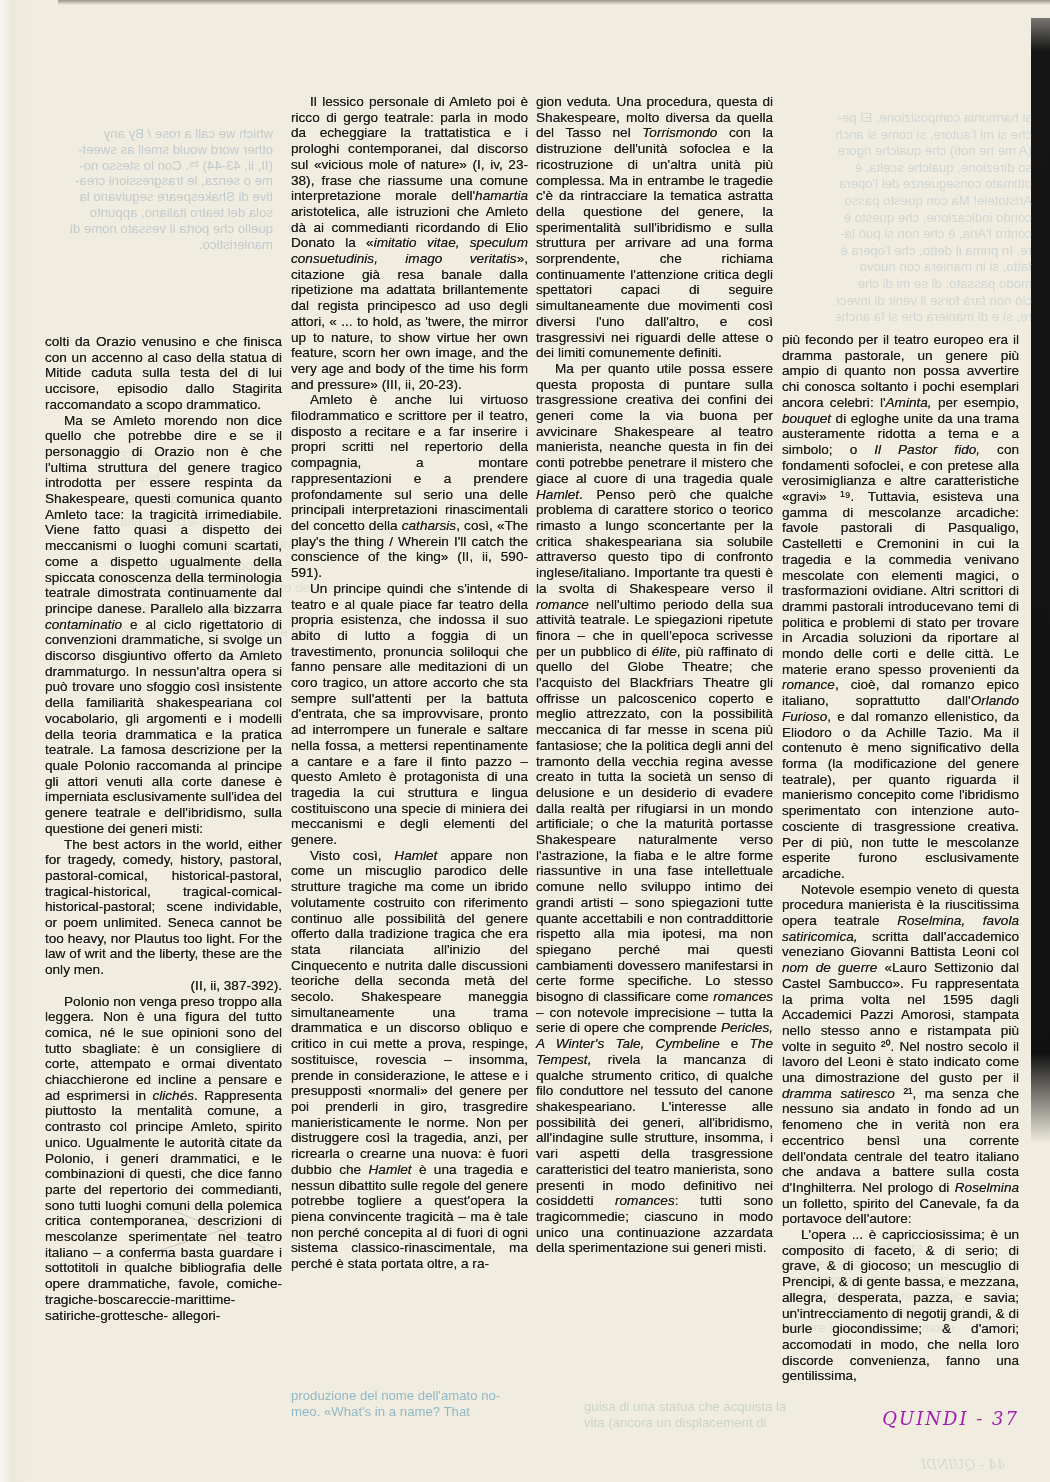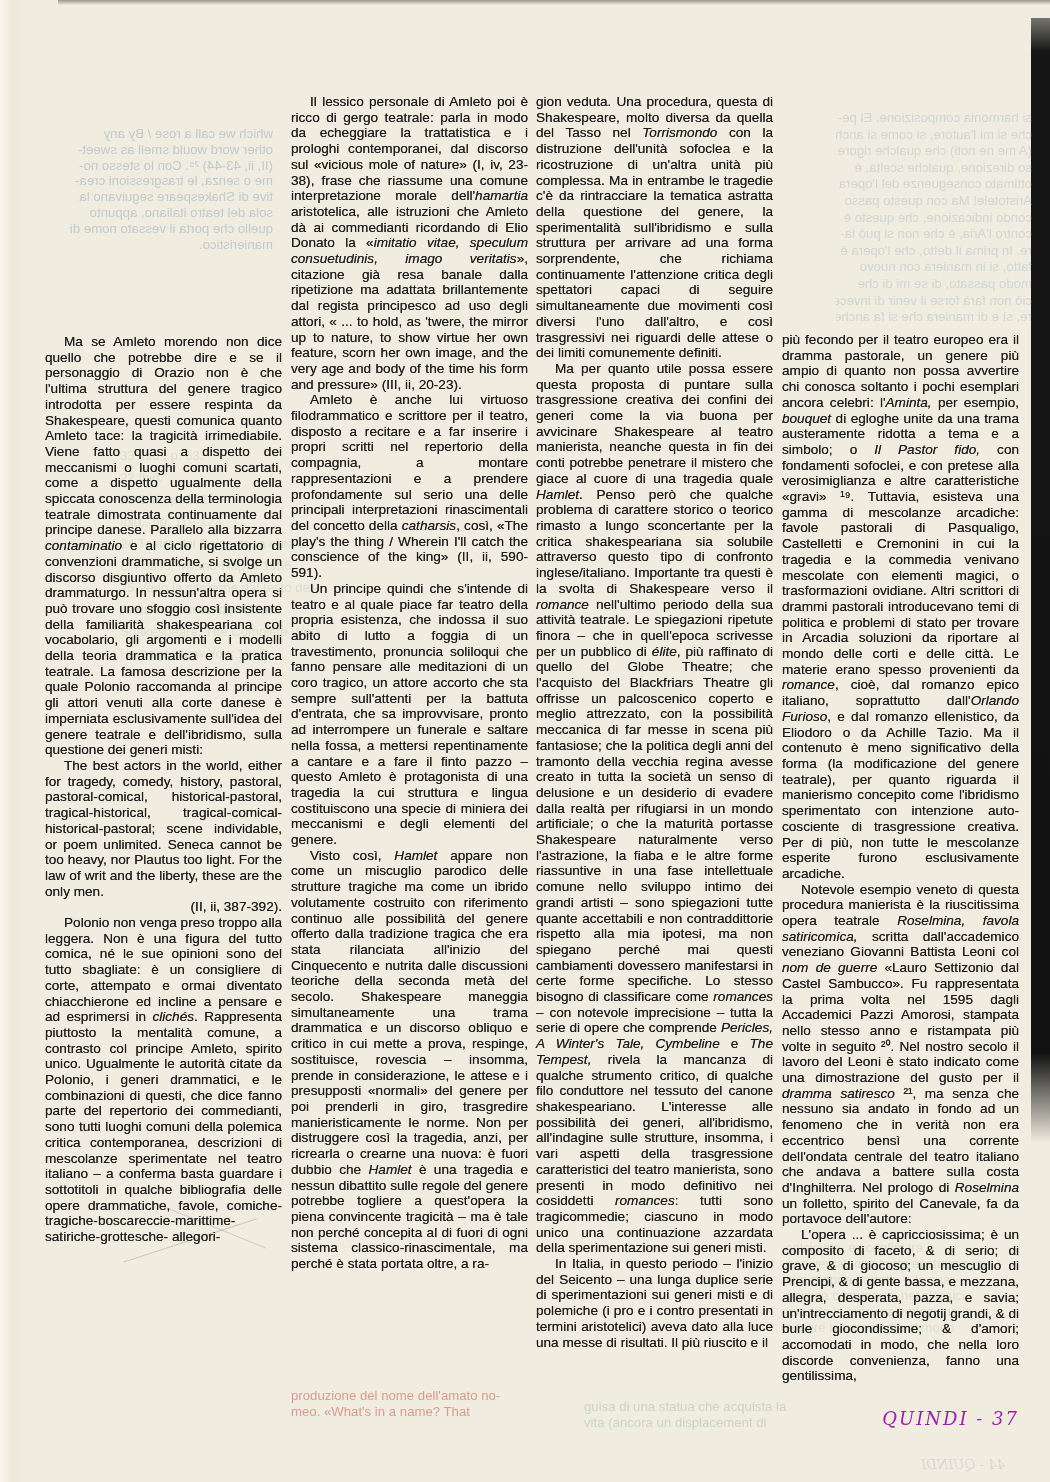--- a/index.html
+++ b/index.html
@@ -85,21 +85,21 @@
         <div>22 Ibid.</div>
         <div>23 Ibid., p. 122</div>
         <div>Ibid., pp. 119-123.</div>
         <div>24 Teatro del Seicento, a cura di</div>
         <div>L. Fassò, Milano-Napoli 1956.</div>
         <div>25 Vedo la citazione dal testo del-</div>
         <div>l'edizione curata da William</div>
         <div>Shakespeare, The Complete Works</div>
         <div>Harbage, New York 1969.</div>
       </div>
-      <div class="ghost" style="left: 291px; top: 1388px; width: 237px; line-height: 15.6px; color: #b91c1c; opacity: 0.4;">
+      <div class="ghost" style="left: 291px; top: 1388px; width: 237px; line-height: 15.6px; color: #0369a1; opacity: 0.4;">
         <div>produzione del nome dell'amato no-</div>
         <div>meo. «What's in a name? That</div>
       </div>
       <div class="ghost" style="left: 536px; top: 1399px; width: 237px; line-height: 15.6px; color: rgb(148, 181, 148); opacity: 0.4; margin-left: 48px;">
         <div>guisa di una statua che acquista la</div>
         <div>vita (ancora un displacement di</div>
       </div>
       <div class="ghost" style="left: 786px; top: 1240px; width: 232px; line-height: 16px; color: rgb(148, 181, 148); opacity: 0.22;">
         <div>calciolate, e i confini tra</div>
         <div>non versati con tanta esattezza ris-</div>
@@ -107,35 +107,35 @@
         <div>poetica comunque; nei classici</div>
         <div>avendo la maniera veneziana la</div>
         <div>essere la commedia al modo</div>
       </div>
       <div class="ghost mirror" style="left: 845px; top: 1456px; width: 160px; line-height: 18px; color: rgb(154, 168, 180); opacity: 0.3; font-style: italic; font-family: &quot;DejaVu Serif&quot;, serif;">
         <div>44 - QUINDI</div>
       </div>
     </div>
 
   <div class="col" id="c1">
+      <p class="p-flow">colti da Orazio venusino e che finisca con un accenno al caso della statua di Mitide caduta sulla testa del di lui uccisore, episodio dallo Stagirita raccomandato a scopo drammatico.</p>
       <p class="p-body">Ma se Amleto morendo non dice quello che potrebbe dire e se il personaggio di Orazio non è che l'ultima struttura del genere tragico introdotta per essere respinta da Shakespeare, questi comunica quanto Amleto tace: la tragicità irrimediabile. Viene fatto quasi a dispetto dei meccanismi o luoghi comuni scartati, come a dispetto ugualmente della spiccata conoscenza della terminologia teatrale dimostrata continuamente dal principe danese. Parallelo alla bizzarra <i>contaminatio</i> e al ciclo rigettatorio di convenzioni drammatiche, si svolge un discorso disgiuntivo offerto da Amleto drammaturgo. In nessun'altra opera si può trovare uno sfoggio così insistente della familiarità shakespeariana col vocabolario, gli argomenti e i modelli della teoria drammatica e la pratica teatrale. La famosa descrizione per la quale Polonio raccomanda al principe gli attori venuti alla corte danese è imperniata esclusivamente sull'idea del genere teatrale e dell'ibridismo, sulla questione dei generi misti:</p>
       <p class="p-quote">The best actors in the world, either for tragedy, comedy, history, pastoral, pastoral-comical, historical-pastoral, tragical-historical, tragical-comical-historical-pastoral; scene individable, or poem unlimited. Seneca cannot be too heavy, nor Plautus too light. For the law of writ and the liberty, these are the only men.</p>
       <p class="p-cite">(II, ii, 387-392).</p>
       <p class="p-body">Polonio non venga preso troppo alla leggera. Non è una figura del tutto comica, né le sue opinioni sono del tutto sbagliate: è un consigliere di corte, attempato e ormai diventato chiacchierone ed incline a pensare e ad esprimersi in <i>clichés</i>. Rappresenta piuttosto la mentalità comune, a contrasto col principe Amleto, spirito unico. Ugualmente le autorità citate da Polonio, i generi drammatici, e le combinazioni di questi, che dice fanno parte del repertorio dei commedianti, sono tutti luoghi comuni della polemica critica contemporanea, descrizioni di mescolanze sperimentate nel teatro italiano – a conferma basta guardare i sottotitoli in qualche bibliografia delle opere drammatiche, favole, comiche-tragiche-boscareccie-marittime-satiriche-grottesche- allegori-</p>
     </div>
   <div class="col" id="c2">
       <p class="p-body">Il lessico personale di Amleto poi è ricco di gergo teatrale: parla in modo da echeggiare la trattatistica e i prologhi contemporanei, dal discorso sul «vicious mole of nature» (I, iv, 23-38), frase che riassume una comune interpretazione morale dell'<i>hamartia</i> aristotelica, alle istruzioni che Amleto dà ai commedianti ricordando di Elio Donato la «<i>imitatio vitae, speculum consuetudinis, imago veritatis</i>», citazione già resa banale dalla ripetizione ma adattata brillantemente dal regista principesco ad uso degli attori, « ... to hold, as 'twere, the mirror up to nature, to show virtue her own feature, scorn her own image, and the very age and body of the time his form and pressure» (III, ii, 20-23).</p>
       <p class="p-body">Amleto è anche lui virtuoso filodrammatico e scrittore per il teatro, disposto a recitare e a far inserire i propri scritti nel repertorio della compagnia, a montare rappresentazioni e a prendere profondamente sul serio una delle principali interpretazioni rinascimentali del concetto della <i>catharsis</i>, così, «The play's the thing / Wherein I'll catch the conscience of the king» (II, ii, 590-591).</p>
       <p class="p-body">Un principe quindi che s'intende di teatro e al quale piace far teatro della propria esistenza, che indossa il suo abito di lutto a foggia di un travestimento, pronuncia soliloqui che fanno pensare alle meditazioni di un coro tragico, un attore accorto che sta sempre sull'attenti per la battuta d'entrata, che sa improvvisare, pronto ad interrompere un funerale e saltare nella fossa, a mettersi repentinamente a cantare e a fare il finto pazzo – questo Amleto è protagonista di una tragedia la cui struttura e lingua costituiscono una specie di miniera dei meccanismi e degli elementi del genere.</p>
       <p class="p-body">Visto così, <i>Hamlet</i> appare non come un miscuglio parodico delle strutture tragiche ma come un ibrido volutamente costruito con riferimento continuo alle possibilità del genere offerto dalla tradizione tragica che era stata rilanciata all'inizio del Cinquecento e nutrita dalle discussioni teoriche della seconda metà del secolo. Shakespeare maneggia simultaneamente una trama drammatica e un discorso obliquo e critico in cui mette a prova, respinge, sostituisce, rovescia – insomma, prende in considerazione, le attese e i presupposti «normali» del genere per poi prenderli in giro, trasgredire manieristicamente le norme. Non per distruggere così la tragedia, anzi, per ricrearla o crearne una nuova: è fuori dubbio che <i>Hamlet</i> è una tragedia e nessun dibattito sulle regole del genere potrebbe togliere a quest'opera la piena convincente tragicità – ma è tale non perché concepita al di fuori di ogni sistema classico-rinascimentale, ma perché è stata portata oltre, a ra-</p>
     </div>
   <div class="col" id="c3">
       <p class="p-flow">gion veduta. Una procedura, questa di Shakespeare, molto diversa da quella del Tasso nel <i>Torrismondo</i> con la distruzione dell'unità sofoclea e la ricostruzione di un'altra unità più complessa. Ma in entrambe le tragedie c'è da rintracciare la tematica astratta della questione del genere, la sperimentalità sull'ibridismo e sulla struttura per arrivare ad una forma sorprendente, che richiama continuamente l'attenzione critica degli spettatori capaci di seguire simultaneamente due movimenti così diversi l'uno dall'altro, e così trasgressivi nei riguardi delle attese o dei limiti comunemente definiti.</p>
       <p class="p-body">Ma per quanto utile possa essere questa proposta di puntare sulla trasgressione creativa dei confini dei generi come la via buona per avvicinare Shakespeare al teatro manierista, neanche questa in fin dei conti potrebbe penetrare il mistero che giace al cuore di una tragedia quale <i>Hamlet</i>. Penso però che qualche problema di carattere storico o teorico rimasto a lungo sconcertante per la critica shakespeariana sia solubile attraverso questo tipo di confronto inglese/italiano. Importante tra questi è la svolta di Shakespeare verso il <i>romance</i> nell'ultimo periodo della sua attività teatrale. Le spiegazioni ripetute finora – che in quell'epoca scrivesse per un pubblico di <i>élite</i>, più raffinato di quello del Globe Theatre; che l'acquisto del Blackfriars Theatre gli offrisse un palcoscenico coperto e meglio attrezzato, con la possibilità meccanica di far messe in scena più fantasiose; che la politica degli anni del tramonto della vecchia regina avesse creato in tutta la società un senso di delusione e un desiderio di evadere dalla realtà per rifugiarsi in un mondo artificiale; o che la maturità portasse Shakespeare naturalmente verso l'astrazione, la fiaba e le altre forme riassuntive in una fase intellettuale comune nello sviluppo intimo dei grandi artisti – sono spiegazioni tutte quante accettabili e non contraddittorie rispetto alla mia ipotesi, ma non spiegano perché mai questi cambiamenti dovessero manifestarsi in certe forme specifiche. Lo stesso bisogno di classificare come <i>romances</i> – con notevole imprecisione – tutta la serie di opere che comprende <i>Pericles, A Winter's Tale, Cymbeline</i> e <i>The Tempest,</i> rivela la mancanza di qualche strumento critico, di qualche filo conduttore nel tessuto del canone shakespeariano. L'interesse alle possibilità dei generi, all'ibridismo, all'indagine sulle strutture, insomma, i vari aspetti della trasgressione caratteristici del teatro manierista, sono presenti in modo definitivo nei cosiddetti <i>romances</i>: tutti sono tragicommedie; ciascuno in modo unico una continuazione azzardata della sperimentazione sui generi misti.</p>
-      <p class="p-body">In Italia, in questo periodo – l'inizio del Seicento – una lunga duplice serie di sperimentazioni sui generi misti e di polemiche (i pro e i contro presentati in termini aristotelici) aveva dato alla luce una messe di risultati. Il più riuscito e il</p>
     </div>
   <div class="col" id="c4">
       <p class="p-flow">più fecondo per il teatro europeo era il dramma pastorale, un genere più ampio di quanto non possa avvertire chi conosca soltanto i pochi esemplari ancora celebri: l'<i>Aminta,</i> per esempio, <i>bouquet</i> di egloghe unite da una trama austeramente ridotta a tema e a simbolo; o <i>Il Pastor fido,</i> con fondamenti sofoclei, e con pretese alla verosimiglianza e altre caratteristiche «gravi» ¹⁹. Tuttavia, esisteva una gamma di mescolanze arcadiche: favole pastorali di Pasqualigo, Castelletti e Cremonini in cui la tragedia e la commedia venivano mescolate con elementi magici, o trasformazioni ovidiane. Altri scrittori di drammi pastorali introducevano temi di politica e problemi di stato per trovare in Arcadia soluzioni da riportare al mondo delle corti e delle città. Le materie erano spesso provenienti da <i>romance</i>, cioè, dal romanzo epico italiano, soprattutto dall'<i>Orlando Furioso</i>, e dal romanzo ellenistico, da Eliodoro o da Achille Tazio. Ma il contenuto è meno significativo della forma (la modificazione del genere teatrale), per quanto riguarda il manierismo concepito come l'ibridismo sperimentato con intenzione auto-cosciente di trasgressione creativa. Per di più, non tutte le mescolanze esperite furono esclusivamente arcadiche.</p>
       <p class="p-body">Notevole esempio veneto di questa procedura manierista è la riuscitissima opera teatrale <i>Roselmina, favola satiricomica,</i> scritta dall'accademico veneziano Giovanni Battista Leoni col <i>nom de guerre</i> «Lauro Settizonio dal Castel Sambucco». Fu rappresentata la prima volta nel 1595 dagli Accademici Pazzi Amorosi, stampata nello stesso anno e ristampata più volte in seguito ²⁰. Nel nostro secolo il lavoro del Leoni è stato indicato come una dimostrazione del gusto per il <i>dramma satiresco</i> ²¹, ma senza che nessuno sia andato in fondo ad un fenomeno che in verità non era eccentrico bensì una corrente dell'ondata centrale del teatro italiano che andava a battere sulla costa d'Inghilterra. Nel prologo di <i>Roselmina</i> un folletto, spirito del Canevale, fa da portavoce dell'autore:</p>
       <p class="p-quote">L'opera ... è capricciosissima; è un composito di faceto, &amp; di serio; di grave, &amp; di giocoso; un mescuglio di Prencipi, &amp; di gente bassa, e mezzana, allegra, desperata, pazza, e savia; un'intrecciamento di negotij grandi, &amp; di burle giocondissime; &amp; d'amori; accomodati in modo, che nella loro discorde convenienza, fanno una gentilissima,</p>
     </div>
 
   <div class="footer">
     <span class="footer-text">QUINDI - 37</span>
   </div>

